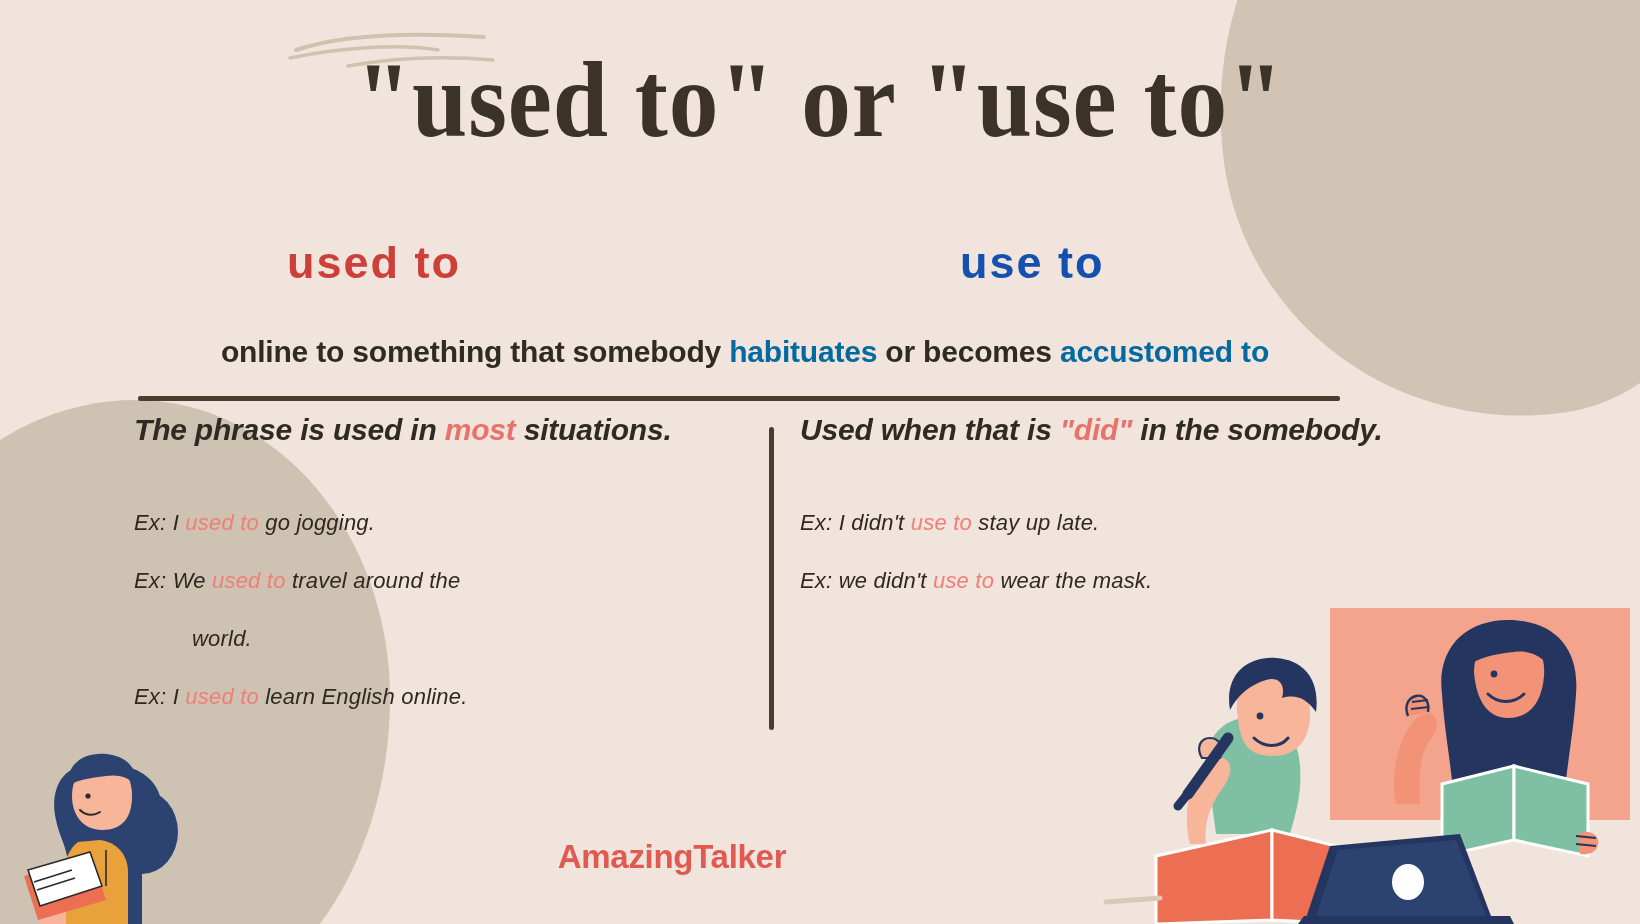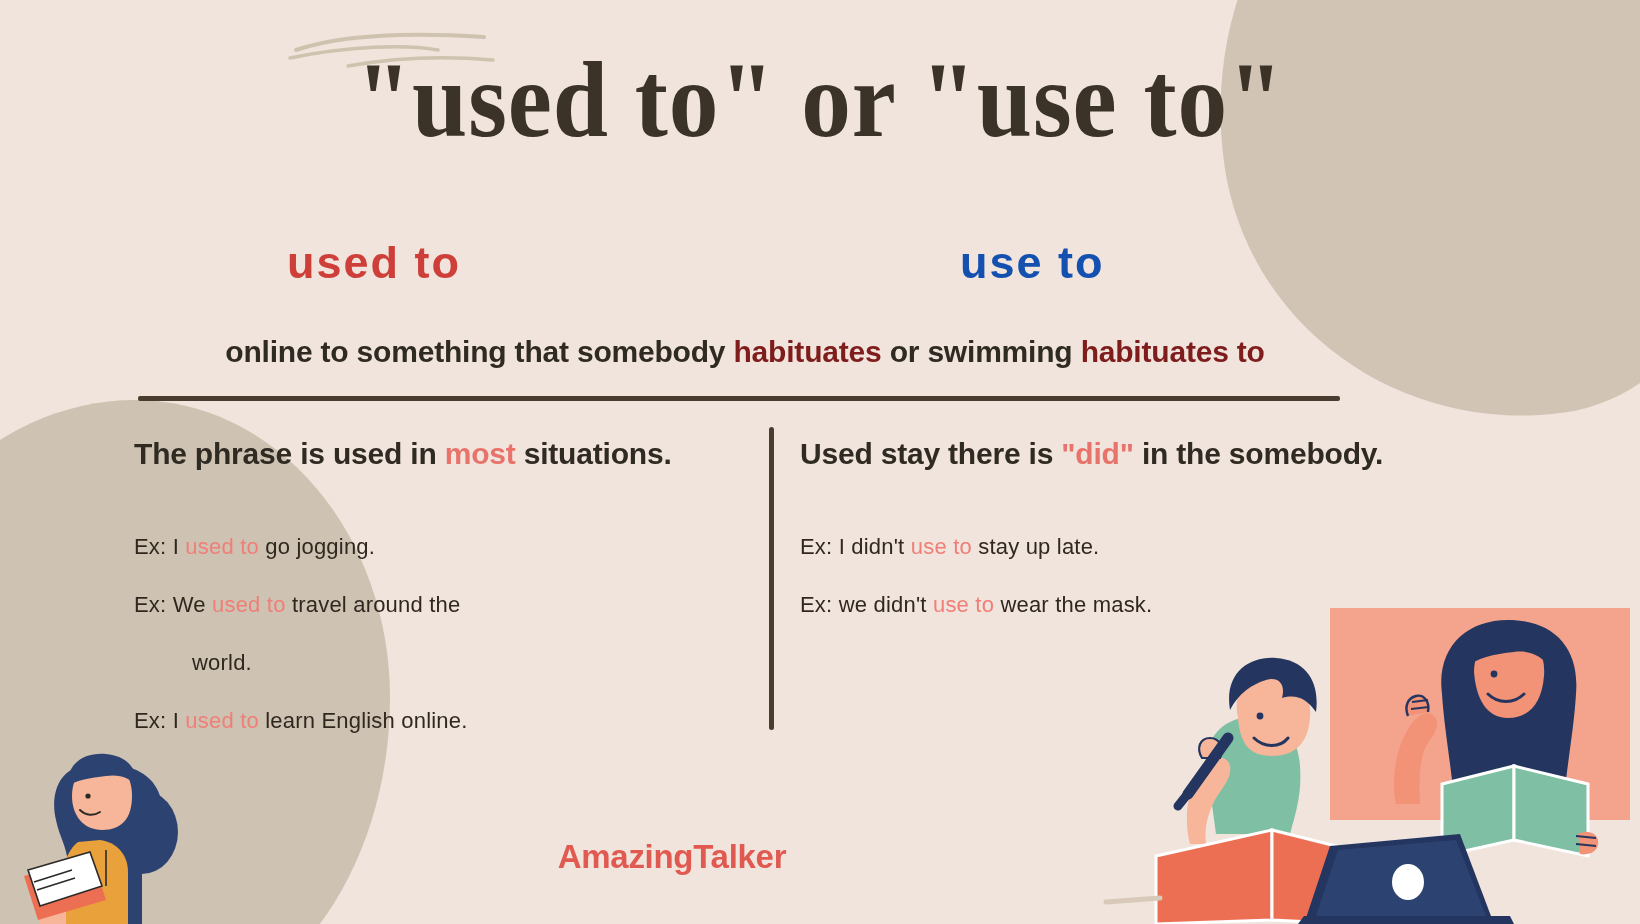--- a/index.html
+++ b/index.html
@@ -100,21 +100,21 @@
     top: 330px;
     width: 1210px;
     text-align: center;
     font-size: 30px;
     font-weight: 700;
     color: #2f2a22;
     line-height: 44px;
     white-space: nowrap;
     letter-spacing: -0.2px;
   }
-  .definition .hl { color: #7f1d1d; }
+  .definition .hl { color: #0369a1; }
 
   .rule {
     position: absolute;
     left: 138px;
     top: 396px;
     width: 1202px;
     height: 5px;
     background: #4a3c2e;
     border-radius: 2px;
   }
@@ -125,21 +125,22 @@
     top: 427px;
     width: 5px;
     height: 303px;
     background: #4a3c2e;
     border-radius: 3px;
   }
 
   
   .col {
     position: absolute;
-    top: 432px;
+    top: 408px;
+    font-style: italic;
   }
   .col.left  { left: 134px; width: 615px; }
   .col.right { left: 800px; width: 660px; }
 
   .col-lead {
     font-size: 30px;
     font-weight: 700;
     color: #2f2a22;
     line-height: 44px;
     white-space: nowrap;
@@ -203,36 +204,36 @@
     <path d="M60 42 C110 33, 160 32, 205 36" stroke="#cfc2ae" stroke-width="3.5" fill="none" stroke-linecap="round"></path>
   </svg>
 
   <div class="title">"used to" or "use to"</div>
 
   <div class="head-row">
     <div class="col-head left">used to</div>
     <div class="col-head right">use to</div>
   </div>
 
-  <div class="definition"><span>online to something that somebody </span><span class="hl">habituates</span><span> or swimming </span><span class="hl">habituates to</span></div>
+  <div class="definition"><span>online to something that somebody </span><span class="hl">habituates</span><span> or becomes </span><span class="hl">accustomed to</span></div>
 
   <div class="rule"></div>
   <div class="vrule"></div>
 
   <div class="col left">
     <div class="col-lead"><span>The phrase is used in </span><span class="hl">most</span><span> situations.</span></div>
     <div class="examples">
       <div class="example"><span>Ex: I </span><span class="hl">used to</span><span> go jogging.</span></div>
       <div class="example"><span>Ex: We </span><span class="hl">used to</span><span> travel around the</span><span class="cont">world.</span></div>
       <div class="example"><span>Ex: I </span><span class="hl">used to</span><span> learn English online.</span></div>
     </div>
   </div>
 
   <div class="col right">
-    <div class="col-lead"><span>Used stay there is </span><span class="hl">"did"</span><span> in the somebody.</span></div>
+    <div class="col-lead"><span>Used when that is </span><span class="hl">"did"</span><span> in the somebody.</span></div>
     <div class="examples">
       <div class="example"><span>Ex: I didn't </span><span class="hl">use to</span><span> stay up late.</span></div>
       <div class="example"><span>Ex: we didn't </span><span class="hl">use to</span><span> wear the mask.</span></div>
     </div>
   </div>
 
   <div class="brand">AmazingTalker</div>
 
   <svg class="ill-left" viewBox="0 0 210 224">
     <path d="M78 66 C48 66, 40 96, 46 120 C50 140, 60 150, 58 176 L58 224 L132 224 L132 150 C150 140, 158 118, 150 96 C142 70, 112 60, 78 66 Z" fill="#2c4372"></path>

